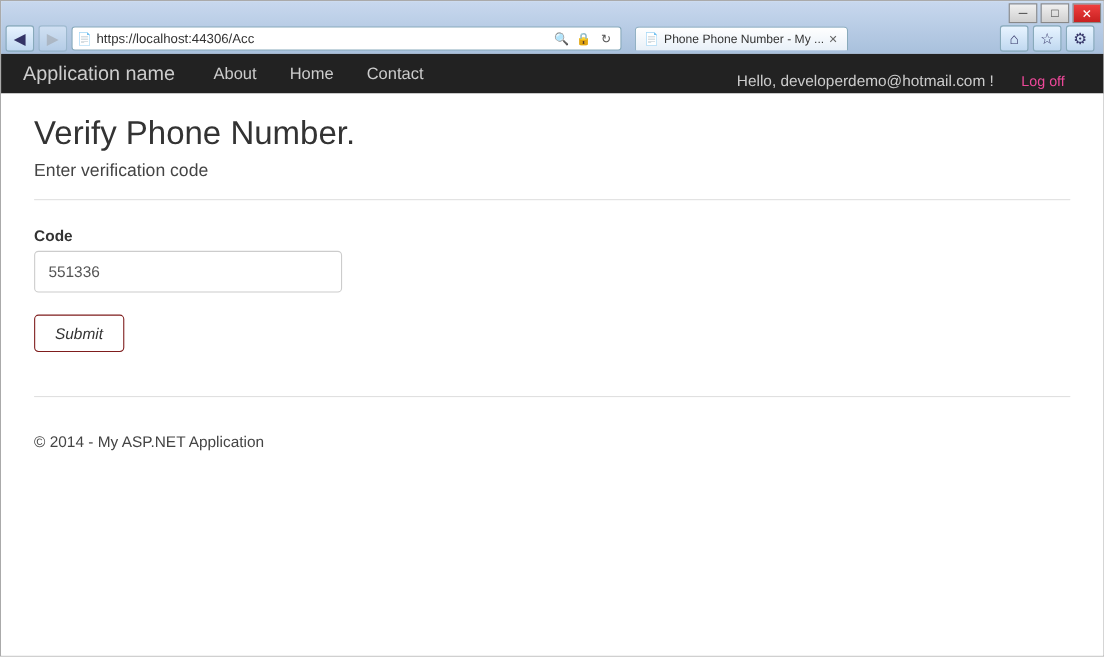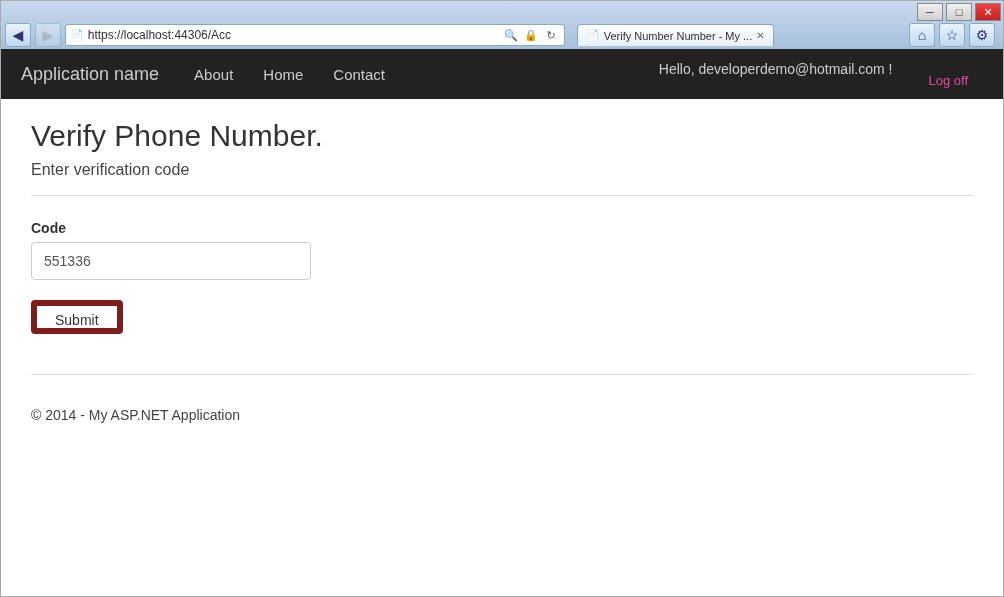--- a/index.html
+++ b/index.html
@@ -188,21 +188,21 @@
     .chrome-nav-row {
       display: flex;
       align-items: center;
       padding: 2px 4px;
       gap: 4px;
     }
 
     
     .navbar {
       background: #222;
-      height: 50px;
+      height: 36px;
       display: flex;
       align-items: center;
       padding: 0 20px;
       gap: 0;
       flex-shrink: 0;
     }
 
     .nav-brand {
       color: #ccc;
       font-size: 18px;
@@ -215,22 +215,22 @@
       color: #ccc;
       font-size: 15px;
       text-decoration: none;
       padding: 15px 15px;
       cursor: pointer;
     }
 
     .nav-right {
       margin-left: auto;
       display: flex;
-      align-items: flex-start;
-      gap: 11px;
+      align-items: flex-end;
+      gap: 0;
     }
 
     .nav-user {
       color: #ccc;
       font-size: 14px;
       padding: 15px 10px;
     }
 
     .nav-logoff {
       color: #ec4899;
@@ -286,27 +286,28 @@
       border: 1px solid #ccc;
       border-radius: 4px;
       padding: 6px 12px;
       font-size: 14px;
       color: #555;
       outline: none;
     }
 
     .submit-btn {
       background: white;
-      border: 6px solid #7f1d1d;
+      border: 1px solid #7f1d1d;
       border-radius: 4px;
       padding: 6px 18px;
       font-size: 14px;
       color: #333;
       cursor: pointer;
       height: 34px;
+      font-style: italic;
     }
 
     .footer {
       margin-top: 40px;
       padding-top: 32px;
       border-top: 1px solid #e0e0e0;
       font-size: 14px;
       color: #444;
     }
   </style>
@@ -337,21 +338,21 @@
         <div class="address-actions">
           <button class="addr-btn">🔍</button>
           <button class="addr-btn">🔒</button>
           <button class="addr-btn">↻</button>
         </div>
       </div>
 
       <div class="tab-bar">
         <div class="tab active">
           <span>📄</span>
-          <span>Verify Number Number - My ...</span>
+          <span>Phone Phone Number - My ...</span>
           <span class="tab-close">✕</span>
         </div>
       </div>
 
       <div class="title-bar-right" style="margin-left:auto;">
         <div class="toolbar-btn">
           <span>⌂</span>
         </div>
         <div class="toolbar-btn">
           <span>☆</span>

